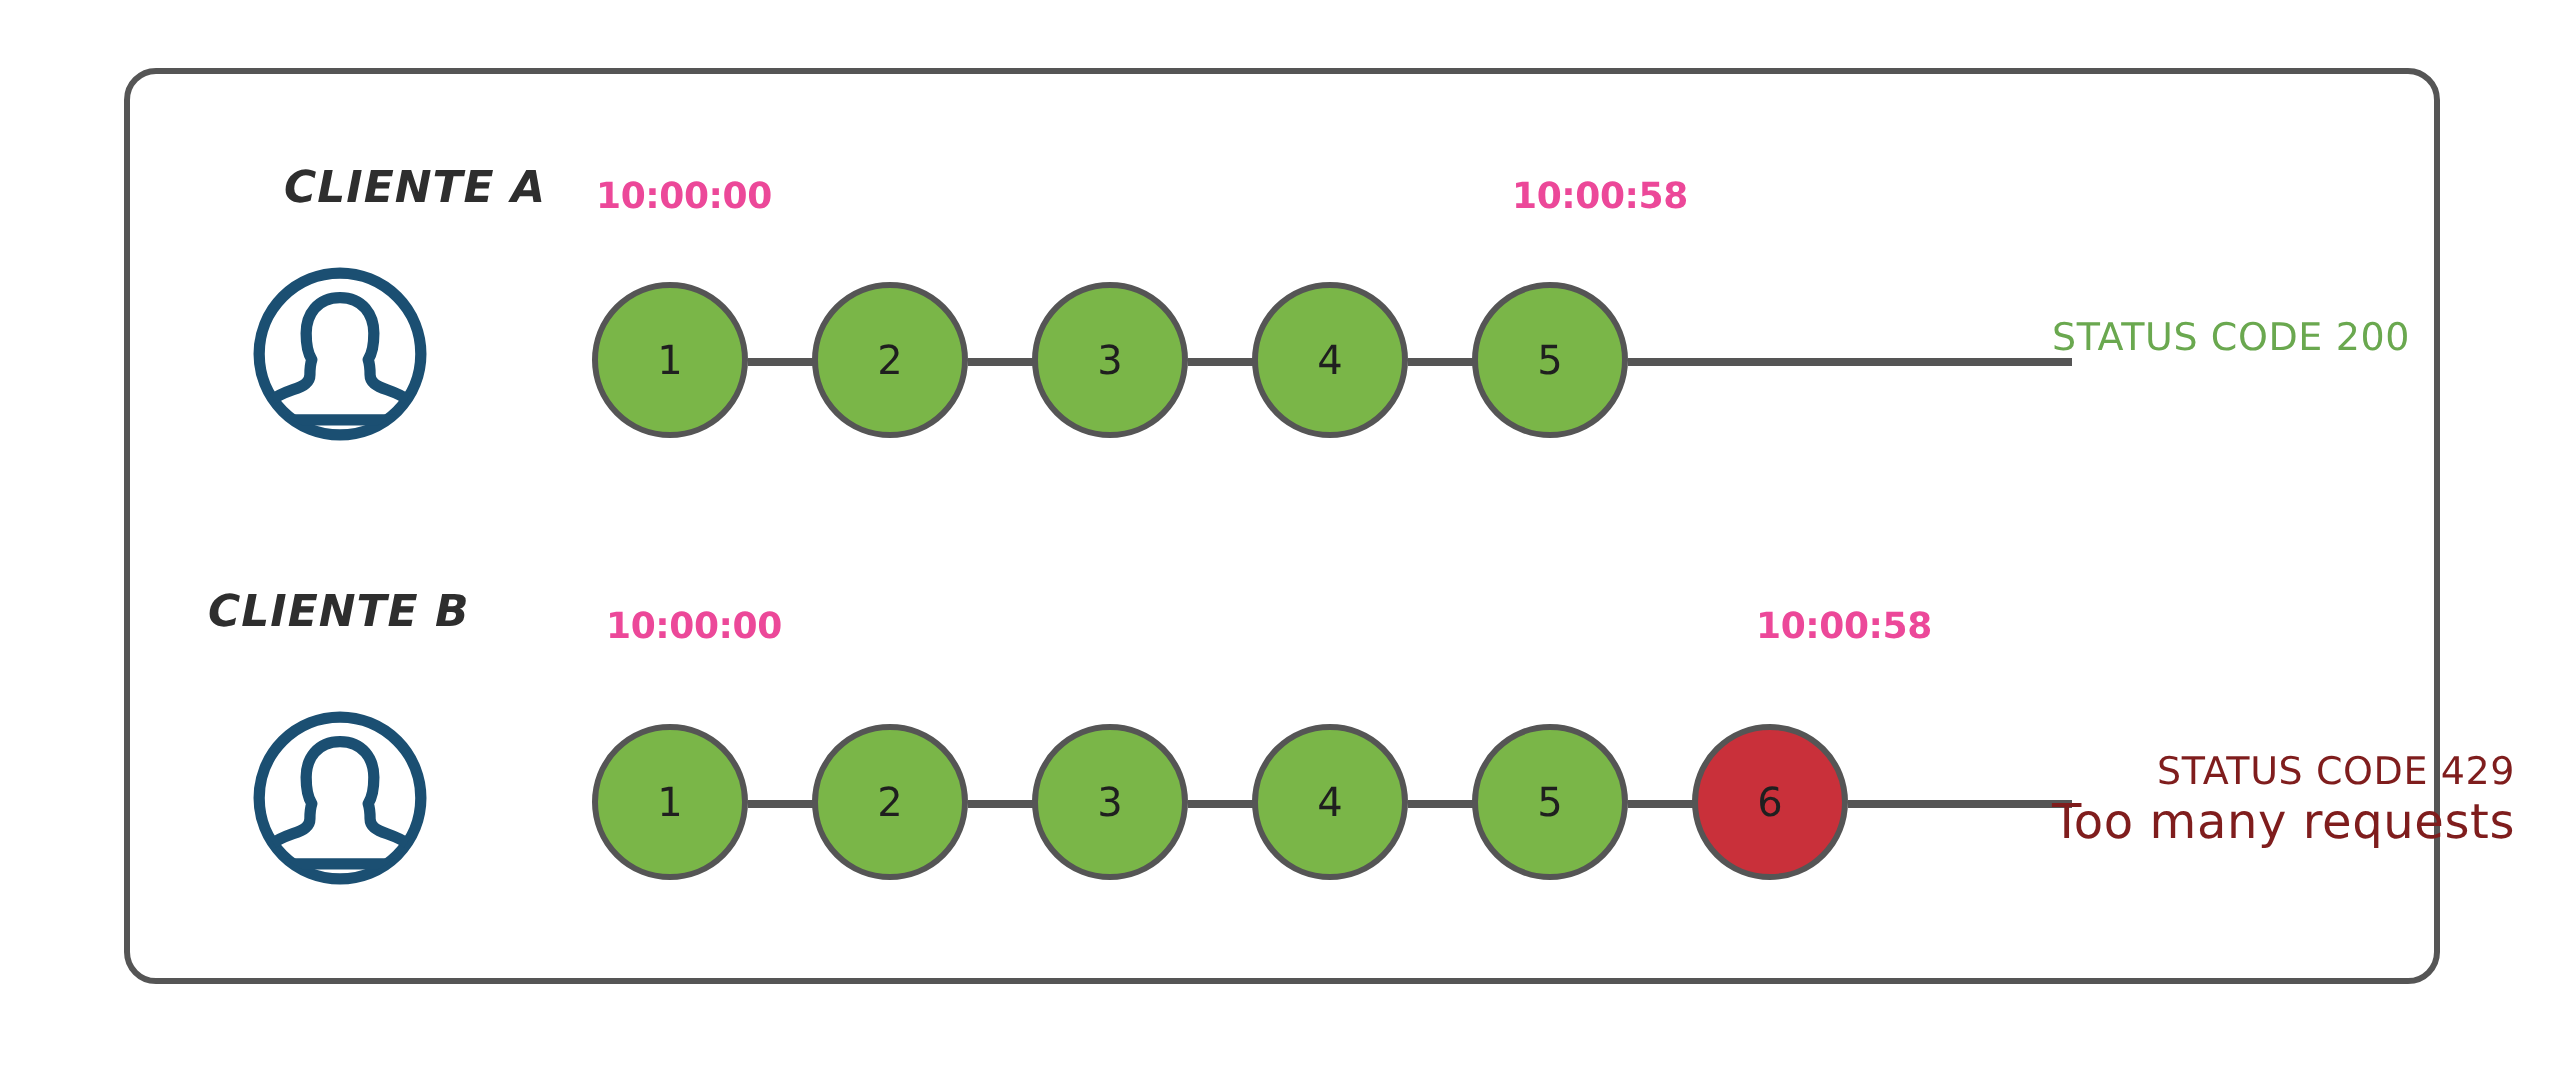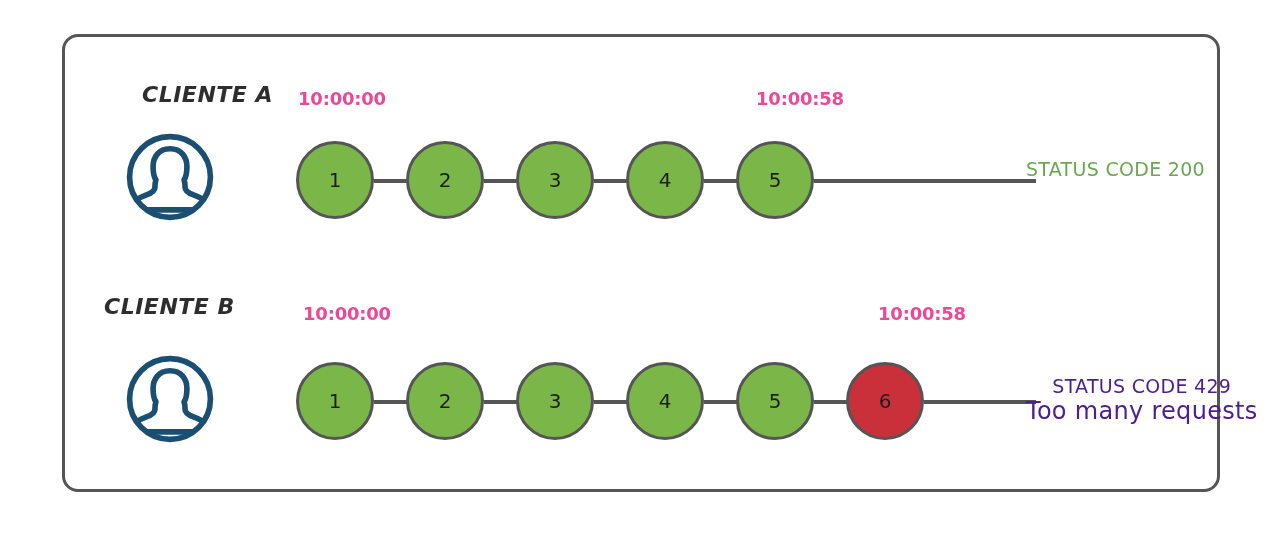--- a/index.html
+++ b/index.html
@@ -101,41 +101,41 @@
     font-family: "DejaVu Sans", sans-serif;
     font-size: 20px;
     color: #1f1f1f;
     background: #7ab648;
   }
   .node.err { background: #c9303a; }
 
   
   .status {
     position: absolute;
-    text-align: center;
+    text-align: right;
     white-space: nowrap;
     font-family: "DejaVu Sans", sans-serif;
   }
   .status .line1 {
     font-size: 19px;
     letter-spacing: 0.3px;
   }
   .status .line2 {
     font-size: 19px;
     letter-spacing: 0.3px;
   }
   .status.ok {
     left: 1026px;
     top: 158px;
     color: #6aa84f;
   }
   .status.err {
     left: 1026px;
     top: 375px;
-    color: #4c1d95;
+    color: #7f1d1d;
   }
   .status.err .line2 { font-size: 24px; }
 </style>
 </head>
 <body>
 
 <div id="canvas">
 
   <div class="frame"></div>
 

